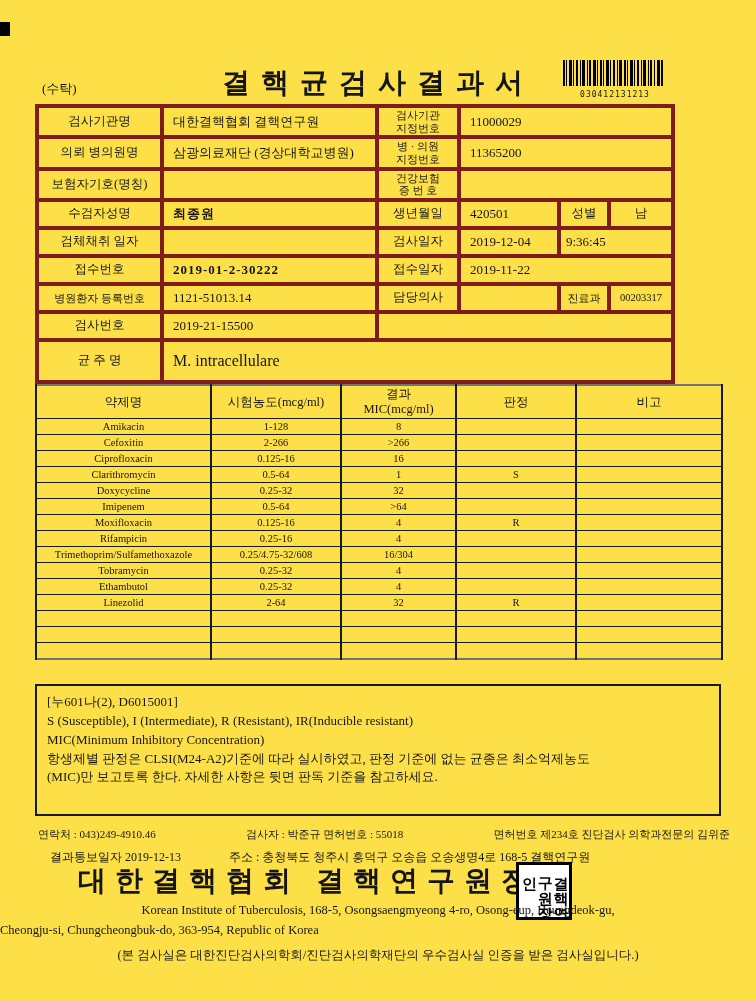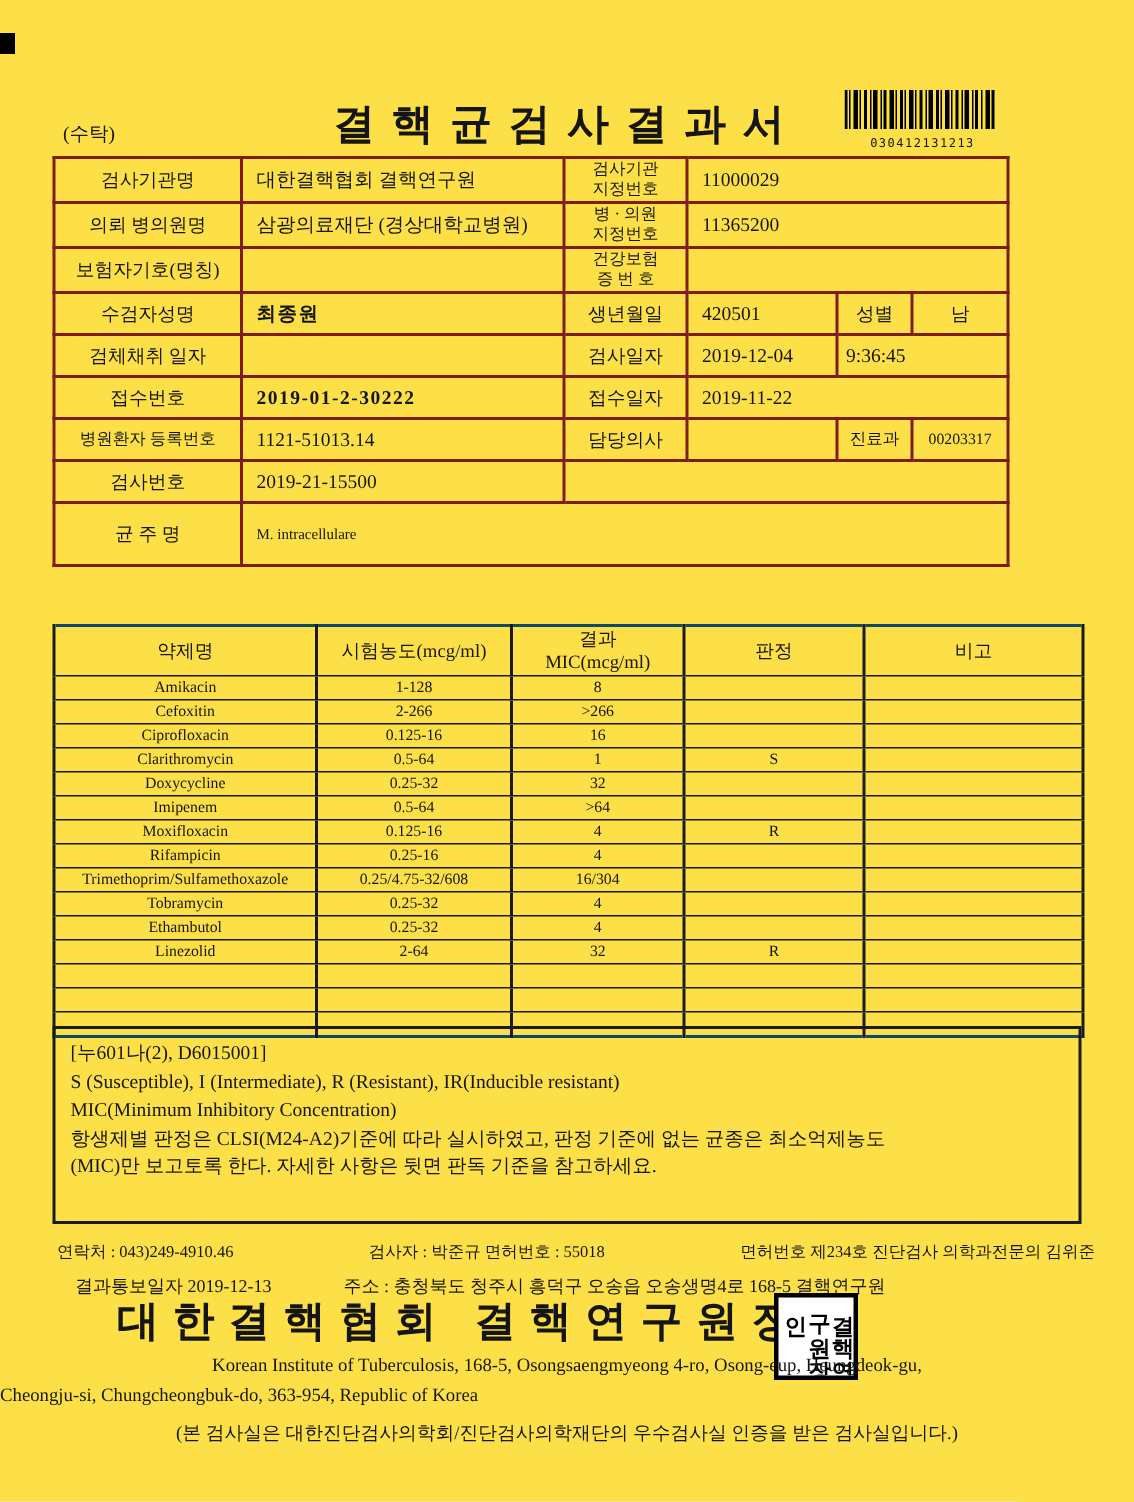--- a/index.html
+++ b/index.html
@@ -17,34 +17,34 @@
     position:absolute; left:0; top:64px; width:100%;
     text-align:center; font-size:28px; font-weight:bold; letter-spacing:11px;
   }
   .barcode-wrap { position:absolute; left:563px; top:60px; width:104px; text-align:center; }
   .barcode-num { font-size:8px; letter-spacing:1px; font-family:"DejaVu Sans Mono",monospace; }
 
   table { border-collapse:collapse; table-layout:fixed; }
 
   
   .info { position:absolute; left:35px; top:104px; width:636px; }
-  .info td { border:2px solid #7f1d1d; font-size:12.5px; padding:1px 4px; overflow:hidden; }
+  .info td { border:4px solid #7f1d1d; font-size:12.5px; padding:1px 4px; overflow:hidden; }
   .info .lbl { text-align:center; }
   .info .sm  { font-size:11px; line-height:1.15; }
   .info .pre { white-space:pre-line; }
   .info .val { text-align:left; padding-left:9px; font-size:13px; }
   .info .ctr { text-align:center; padding-left:4px; }
   .info .bold { font-weight:bold; letter-spacing:1px; }
-  .info .strain { font-size:10px;margin-top:12px; }
+  .info .strain { font-size:16px;margin-top:12px; }
   .h30 td { height:30px; }
   .h28 td { height:28px;border-radius:12px; }
   .h42 td { height:42px; }
 
   
-  .drugs { position:absolute; left:35px; top:384px; width:686px; border:2px solid #0c4a6e;margin-top:32px; }
+  .drugs { position:absolute; left:35px; top:384px; width:686px; border:2px solid #737373; }
   .drugs th, .drugs td {
     border-top:1px solid #1a1a1a; border-bottom:1px solid #1a1a1a;
     border-left:2px solid #1a1a1a; border-right:2px solid #1a1a1a;
     text-align:center; overflow:hidden;
   }
   .drugs th { height:30px; font-size:12.5px; font-weight:normal; white-space:pre-line; line-height:1.2; }
   .drugs td { height:16px; font-size:10.5px; padding:0 2px; }
 
   
   .note {

